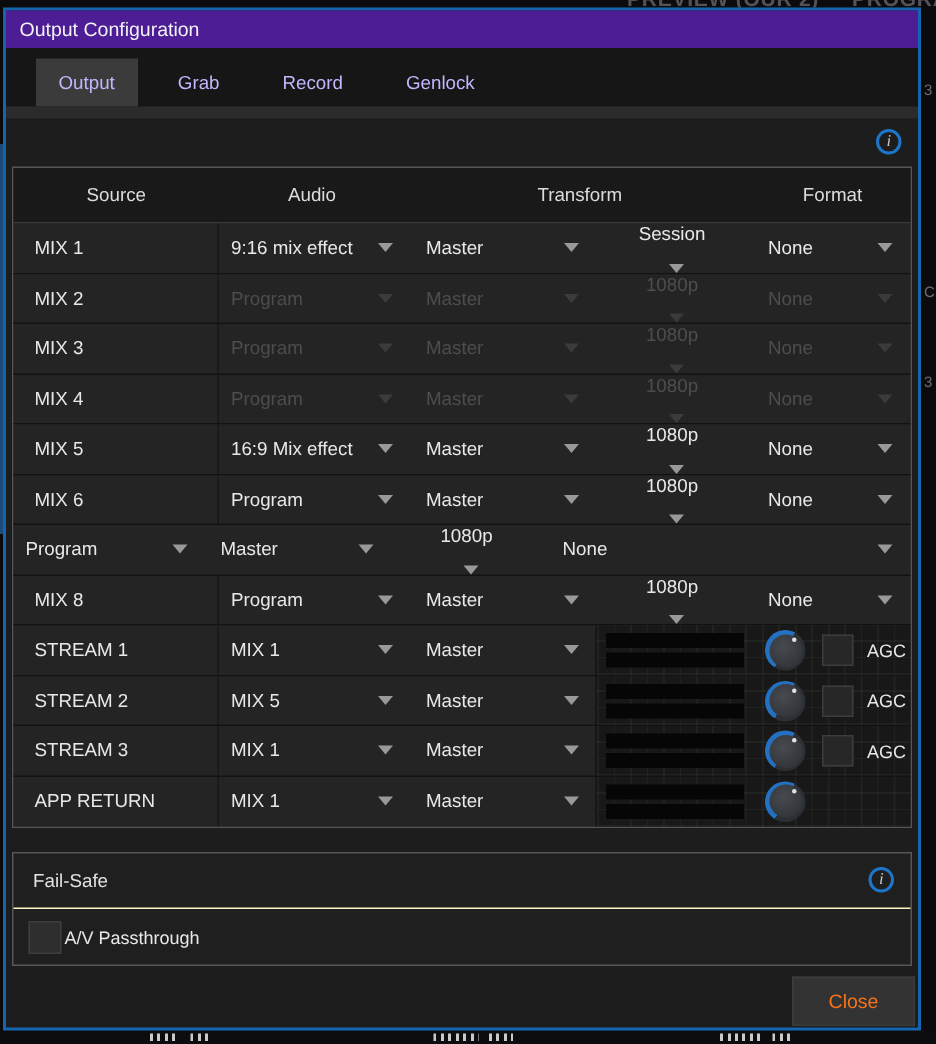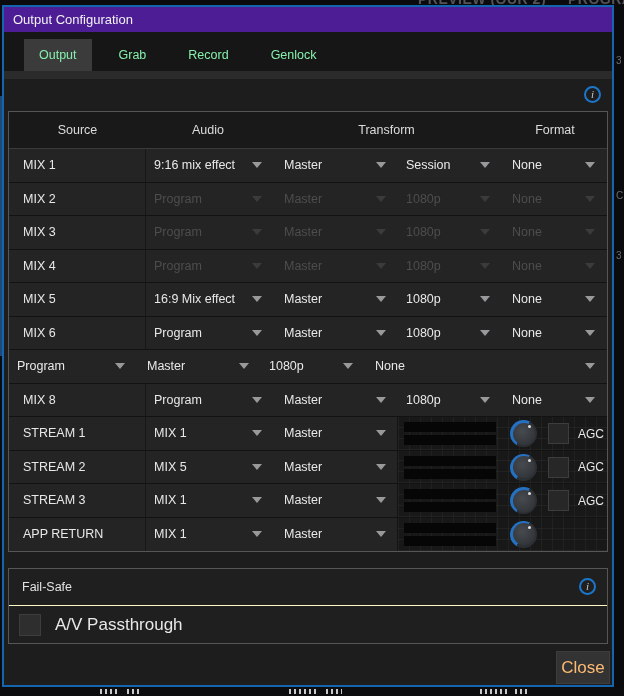--- a/index.html
+++ b/index.html
@@ -33,21 +33,21 @@
     position: absolute; left: 0; top: 0; width: 608px; height: 25px;
     background: #4c1d95; display: flex; align-items: center; padding-left: 9px;
     font-size: 13px; color: #f2f2f2;
   }
   .tabbar {
     position: absolute; left: 0; top: 25px; width: 608px; height: 39px;
     background: #161616; display: flex; align-items: flex-end; padding-left: 20px;
   }
   .tab {
     height: 32px; padding: 0 15px; display: flex; align-items: center;
-    font-size: 12.5px; color: #86efac; margin-right: 12px; cursor: default;
+    font-size: 12.5px; color: #c4b5fd; margin-right: 12px; cursor: default;
   }
   .tab.active { background: #3b3b3b; }
   .tab-strip { position: absolute; left: 0; top: 64px; width: 608px; height: 8px; background: #2b2b2b; }
 
   .info-icon {
     position: absolute; width: 17px; height: 17px; border-radius: 50%;
     border: 2px solid #1c77cc; color: #c9c9c9; font-family: "Liberation Serif", serif;
     font-style: italic; font-size: 11px; display: flex; align-items: center; justify-content: center;
     line-height: 1;
   }
@@ -71,21 +71,21 @@
 
   .row { display: flex; height: 33.5px; border-bottom: 1px solid #121212; background: #242424; font-size: 12.5px; }
   .row:last-child { border-bottom: none; }
   .cell-source {
     width: 137px; display: flex; align-items: center; padding-left: 14px;
     border-right: 1px solid #171717; color: #e8e8e8;
   }
   .dd { display: flex; align-items: center; justify-content: space-between; cursor: default; text-align: right; }
   .dd-video { width: 127px; padding: 0 11px 0 8px; }
   .dd-audio { width: 124px; padding: 0 11px 0 11px; }
-  .dd-format { width: 104px; padding: 0 11px 0 9px; }
+  .dd-format { width: 104px; padding: 0 11px 0 9px; flex-direction: column; }
   .dd-transform { flex: 1; padding: 0 12px 0 11px; }
   .dd-label { color: #e8e8e8; }
   .tri {
     width: 0; height: 0; border-left: 5px solid transparent; border-right: 5px solid transparent;
     border-top: 6px solid #97999b; flex: none; margin-left: 6px;
   }
   .row.disabled .dd-label { color: #4d4d4d; }
   .row.disabled .tri { border-top-color: #3b3b3b; }
 
   
@@ -120,26 +120,26 @@
     position: absolute; left: 4px; top: 561px; width: 600px; height: 76px;
     border: 1px solid #565656; background: #1f1f1f;
   }
   .failsafe-head {
     height: 37px; display: flex; align-items: center; padding-left: 13px;
     border-bottom: 1px solid #fef9c3; font-size: 12.5px; color: #e2e2e2; position: relative;
   }
   .info-failsafe { right: 11px; top: 9px; left: auto; position: absolute; }
   .failsafe-row { height: 37px; display: flex; align-items: center; padding-left: 10px; }
   .failsafe-row .checkbox { width: 22px; height: 22px; background: #2e2e2e; }
-  .failsafe-row-label { margin-left: 14px; font-size: 17px; color: #e8e8e8; }
+  .failsafe-row-label { margin-left: 2px; font-size: 12px; color: #e8e8e8; }
 
   
   .close-btn {
-    position: absolute; right: 2px; bottom: 1px; width: 54px; height: 33px;
-    background: #333333; border: 1px solid #3d3d3d; color: #fdba74; font-size: 17px;
+    position: absolute; right: 2px; bottom: 1px; width: 82px; height: 33px;
+    background: #333333; border: 1px solid #3d3d3d; color: #f97316; font-size: 13px;
     display: flex; align-items: center; justify-content: center; cursor: default;
   }
 </style>
 </head>
 <body>
 
 <div class="bg-top-text" style="left:418px;">PREVIEW (OUR 2)</div>
 <div class="bg-top-text" style="left:568px;">PROGRAM</div>
 <span class="bg-right-char" style="top:55px;">3</span>
 <span class="bg-right-char" style="top:190px;">C</span>

